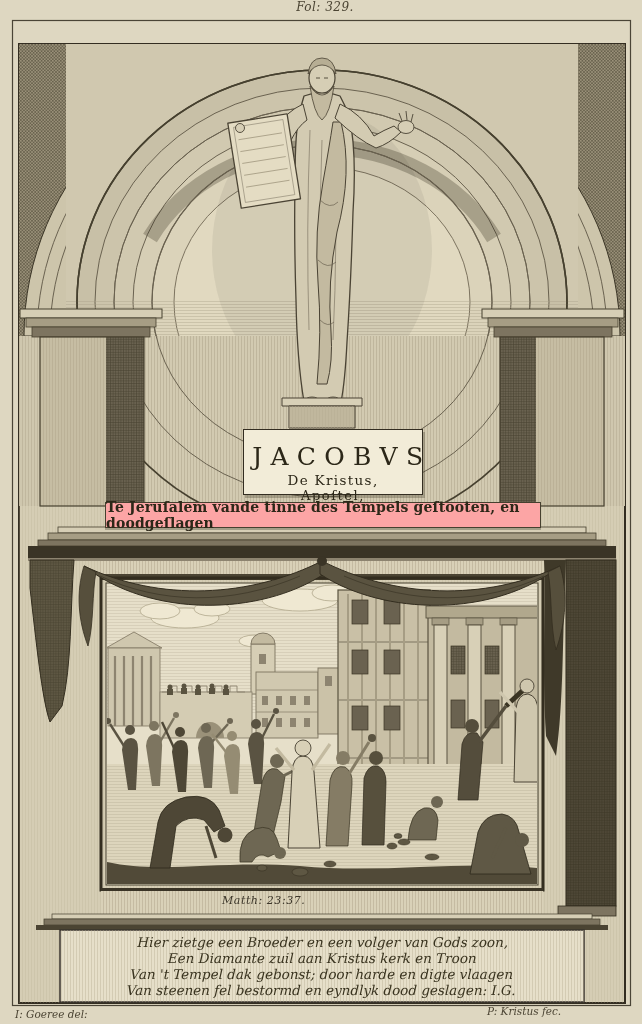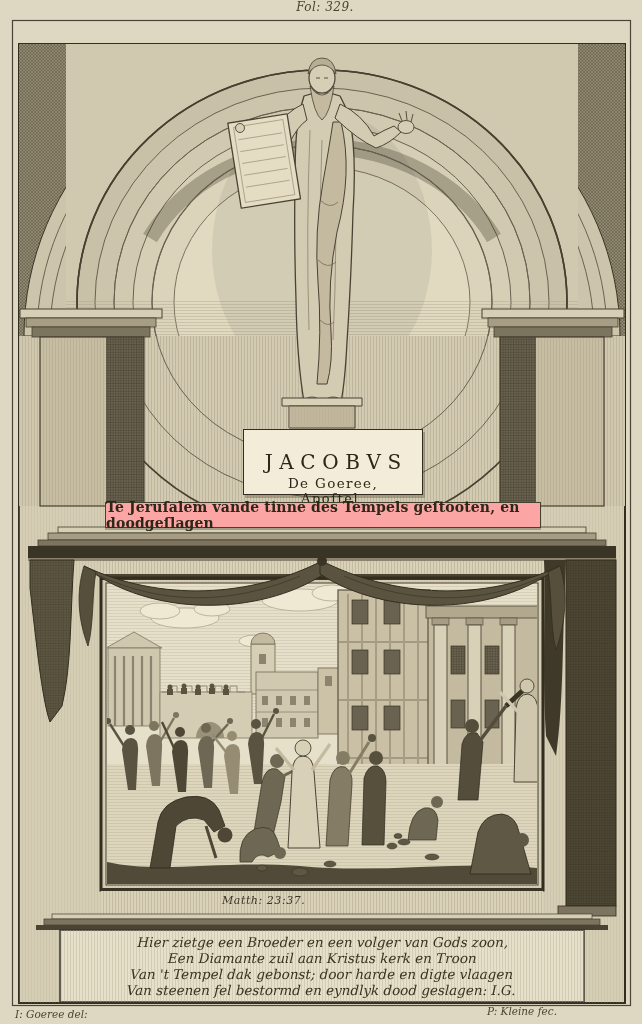--- a/index.html
+++ b/index.html
@@ -17,21 +17,21 @@
     font-style:italic;font-size:12px;color:#4b4433;letter-spacing:.04em;
   }
 
   .cartouche{
     position:absolute;left:243px;top:429px;width:178px;height:64px;
     background:#f2ecd8;border:1.5px solid #332d21;
     box-shadow:2px 3px 0 rgba(50,45,30,.28);
     text-align:center;
   }
   .cartouche .title{
-    margin-top:20px;font-size:20px;letter-spacing:.33em;text-indent:.33em;
+    margin-top:12px;font-size:25px;letter-spacing:.33em;text-indent:.33em;
     color:#2c2718;
   }
   .cartouche .sub1{font-size:13.5px;letter-spacing:.10em;margin-top:1px;color:#2c2718;}
   .cartouche .sub2{font-size:13px;letter-spacing:.12em;color:#2c2718;}
 
   .banner{
     position:absolute;left:105px;top:502px;width:434px;height:24px;
     background:#fca5a5;border:1px solid #46402f;
     box-shadow:0 2px 0 rgba(50,45,30,.3);
     display:flex;align-items:center;justify-content:center;
@@ -399,33 +399,33 @@
     <rect x="36" y="925" width="572" height="5" fill="#4b4433"></rect>
     <rect x="60" y="930" width="524" height="72" fill="#e6dfc9" stroke="#3a342e" stroke-width="1.5"></rect>
     <rect x="60" y="930" width="524" height="72" fill="url(#vh)" opacity="0.55"></rect>
   </g>
 </svg>
 
 <div class="txt folio">Fol: 329.</div>
 
 <div class="cartouche">
   <div class="title">JACOBVS</div>
-  <div class="sub1">De Goeree,</div>
+  <div class="sub1">De Kristus,</div>
   <div class="sub2">Apoſtel,</div>
 </div>
 
 <div class="banner">
   <span>Te Jeruſalem vande tinne des Tempels geſtooten, en doodgeſlagen</span>
 </div>
 
 <div class="txt caption">Matth: 23:37.</div>
 
 <div class="verse">
   <div class="vline">Hier zietge een Broeder en een volger van Gods zoon,</div>
   <div class="vline">Een Diamante zuil aan Kristus kerk en Troon</div>
   <div class="vline">Van 't Tempel dak gebonst; door harde en digte vlaagen</div>
   <div class="vline">Van steenen fel bestormd en eyndlyk dood geslagen:  I.G.</div>
 </div>
 
 <div class="txt credit left">I: Goeree del:</div>
-<div class="txt credit right">P: Kleine fec.</div>
+<div class="txt credit right">P: Kristus fec.</div>
 
 </div>
 
 </body></html>

